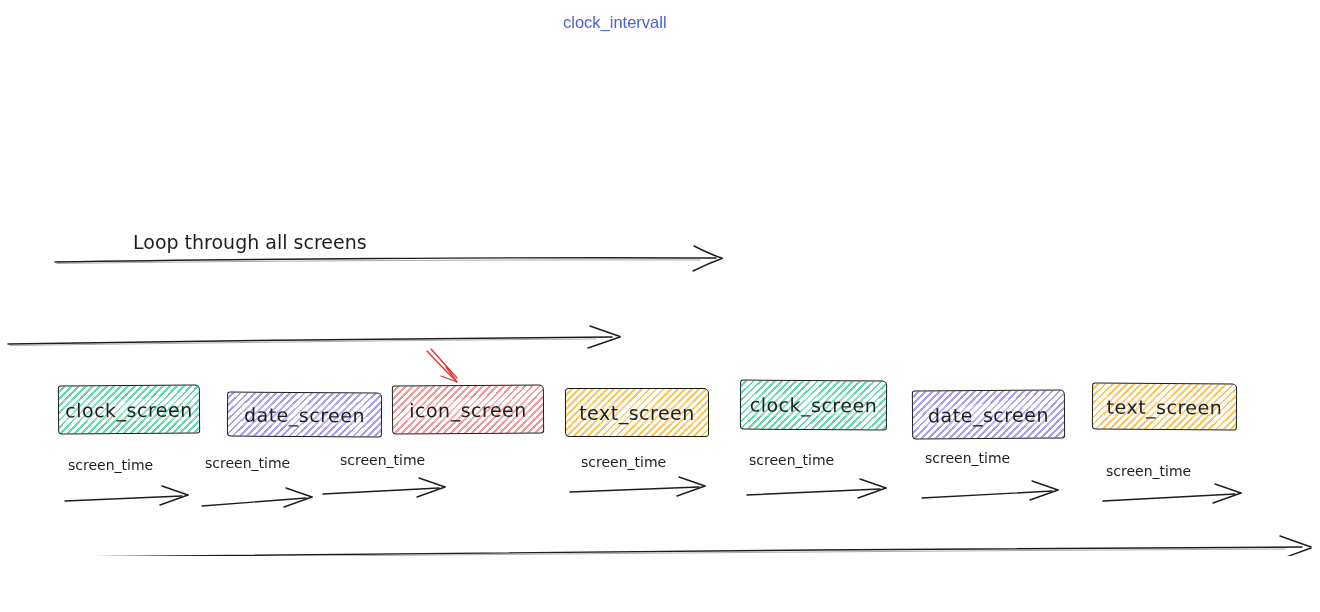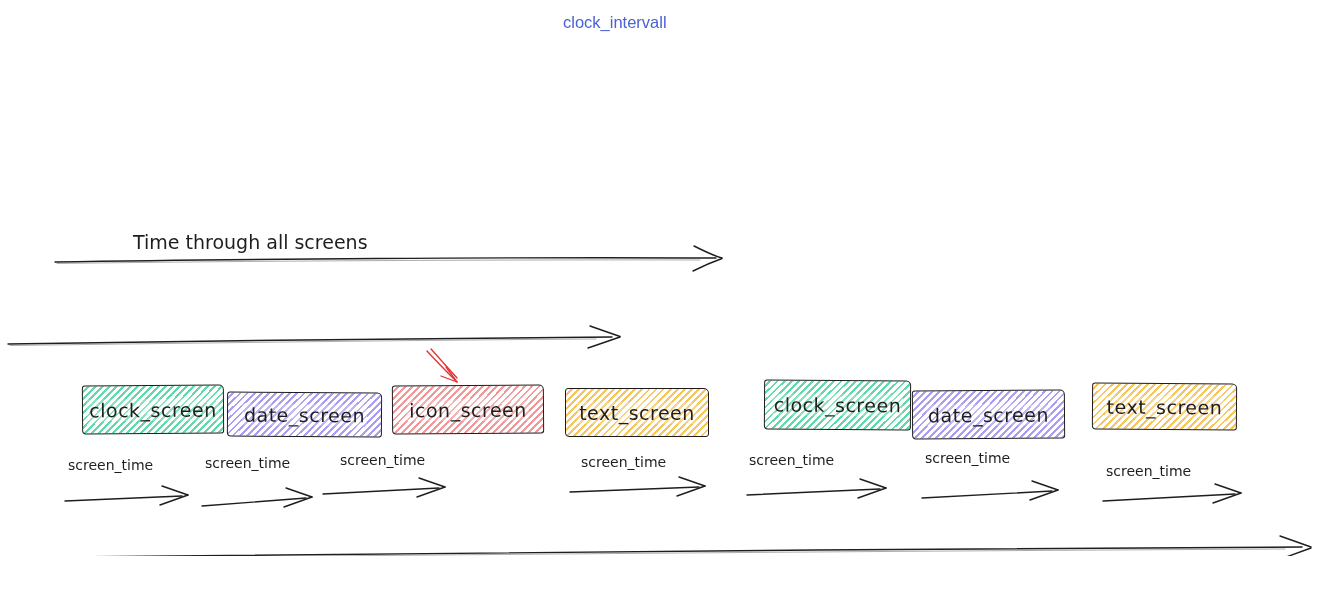--- a/index.html
+++ b/index.html
@@ -16,21 +16,21 @@
   .loop-lbl { left:133px; top:231px; font-size:19px; }
   .life-lbl { left:33px; top:314px; font-size:18px; color:#e03131; }
   .time-lbl { left:342px; top:560px; font-size:19px; }
   .st-lbl   { font-size:14px; }
   .box {
     position:absolute; display:flex; align-items:center; justify-content:center;
     border:1.6px solid #1d1d1d; border-radius:3px 5px 3px 4px;
     font-size:19px; letter-spacing:.5px;
     background-color:#fff;
   }
-  .box.green  { background-image:repeating-linear-gradient(135deg,#ffffff 0 3px,#62d9ab 3px 5px);margin-left:24px; }
+  .box.green  { background-image:repeating-linear-gradient(135deg,#ffffff 0 3px,#62d9ab 3px 5px); }
   .box.purple { background-image:repeating-linear-gradient(135deg,#ffffff 0 3px,#ab9df2 3px 5px); }
   .box.red    { background-image:repeating-linear-gradient(135deg,#ffffff 0 3px,#f0989a 3px 5px); }
   .box.yellow { background-image:repeating-linear-gradient(135deg,#ffffff 0 3px,#f7c65f 3px 5px);text-align:right; }
   .box span { background:rgba(255,255,255,.25); padding:0 2px; }
   .r1 { transform:rotate(-0.4deg); }
   .r2 { transform:rotate(0.35deg); }
 </style>
 </head>
 <body>
 
@@ -98,21 +98,21 @@
     </g>
 
     <g>
       <path d="M60 557 C 400 553, 900 549, 1302 547"></path>
       <path d="M62 558.5 C 400 555, 900 551, 1285 549" stroke="#8a8a8a" stroke-width="0.7"></path>
       <path d="M1280 536 L1311 547"></path>
       <path d="M1278 560 L1311 548"></path>
     </g>
   </svg>
 
-  <div class="lbl loop-lbl">Time through all screens</div>
+  <div class="lbl loop-lbl">Loop through all screens</div>
 
   <div class="box green r1" style="left:58px;  top:385px; width:140px; height:47px;">
     <span>clock_screen</span>
     </div>
   <div class="box purple r2" style="left:227px; top:392px; width:153px; height:43px;">
     <span>date_screen</span>
     </div>
   <div class="box red r1" style="left:392px; top:385px; width:150px; height:47px;">
     <span>icon_screen</span>
     </div>

